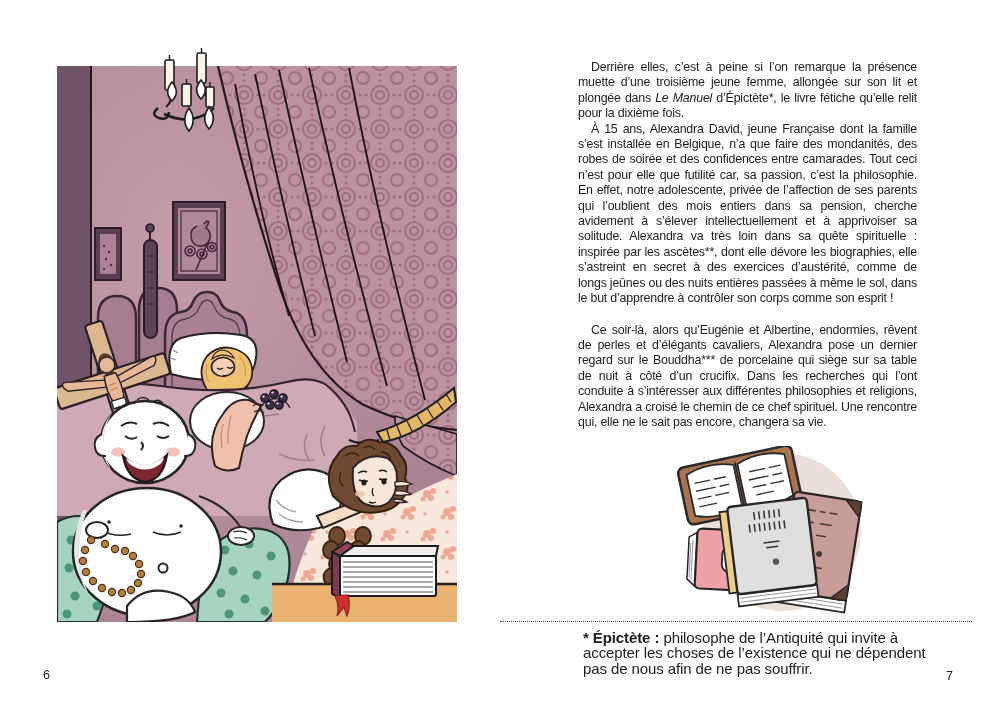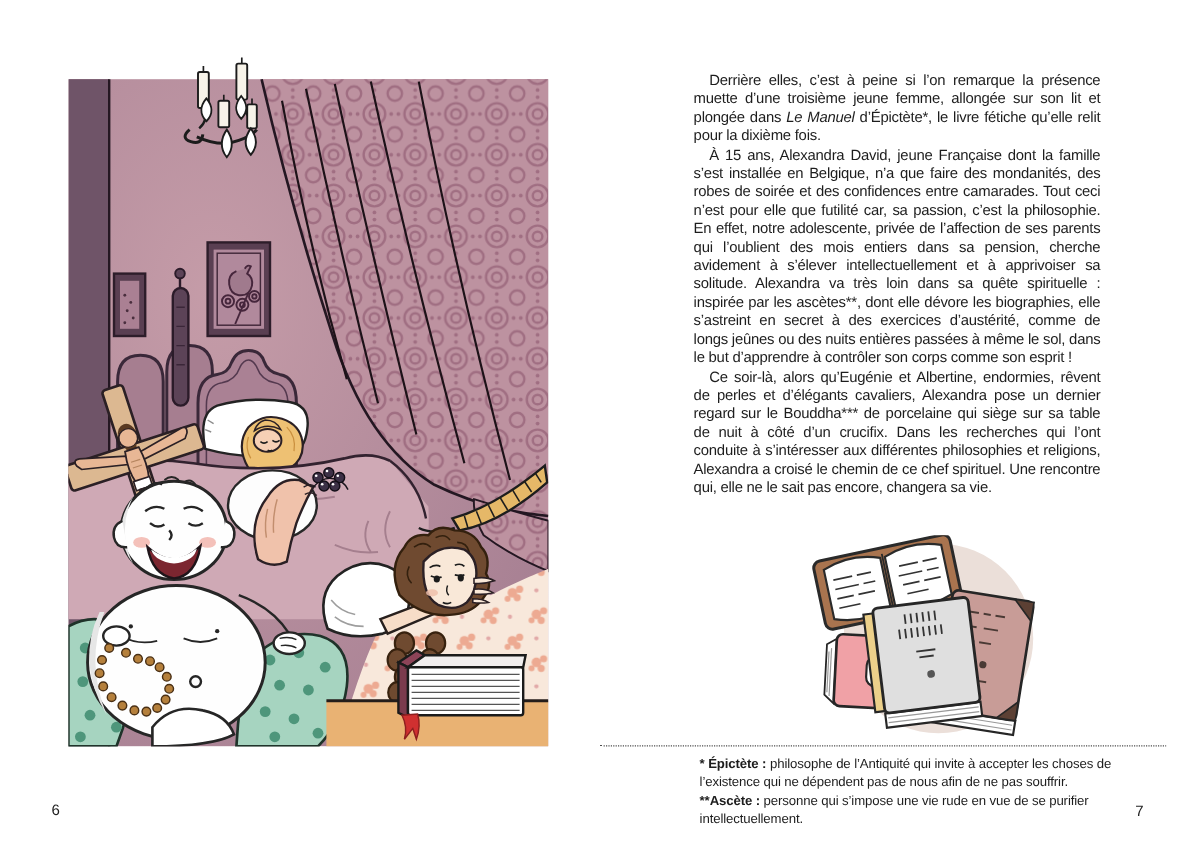--- a/index.html
+++ b/index.html
@@ -7,26 +7,26 @@
          font-family:"Liberation Sans",sans-serif;color:#1d1d1d;}
   .illustration{position:absolute;left:57px;top:44px;width:400px;height:578px;}
   .books-illu{position:absolute;left:672px;top:446px;width:222px;height:168px;}
   .page-num{position:absolute;font-size:12.5px;color:#222;}
   .page-num.left{left:43px;top:668px;}
   .page-num.right{left:946px;top:669px;}
   .body-text{position:absolute;left:578px;top:60px;width:339px;
              font-size:12.4px;line-height:15.4px;letter-spacing:-0.2px;
              text-align:justify;}
   .body-text p{margin:0;text-indent:13px;}
-  .body-text p.spaced{}
+  .body-text p.spaced{margin-top:16px;}
   .body-text .it{font-style:italic;}
   .divider{position:absolute;left:500px;top:621px;width:500px;height:0;
            border-top:1.5px dotted #4d4d4d;}
   .footnotes{position:absolute;left:583px;top:630px;width:362px;
-             font-size:11px;line-height:15.4px;letter-spacing:-0.1px;}
+             font-size:15px;line-height:15.4px;letter-spacing:-0.1px;}
   .footnotes .fn{margin:0;}
   .footnotes b{font-weight:bold;}
 </style>
 </head>
 <body>
 
 <div class="sheet">
 
   <svg class="illustration" viewBox="0 0 400 578" xmlns="http://www.w3.org/2000/svg">
     <defs>
@@ -500,19 +500,18 @@
         <line x1="-8" y1="-4" x2="8" y2="-4"></line>
           <line x1="-6" y1="1" x2="6" y2="1"></line>
       </g>
       <circle cx="2" cy="16" r="3.2" fill="#555555"></circle>
     </g>
   </svg>
 
   <div class="divider"></div>
   <div class="footnotes">
     <p class="fn"><b>* </b><b>Épictète :</b><span> philosophe de l’Antiquité qui invite à accepter les choses de l’existence qui ne dépendent pas de nous afin de ne pas souffrir.</span></p>
-    <p class="fn"><b>**</b><b>Ascète :</b><span> personne qui s’impose une vie rude en vue de se purifier intellectuellement.</span></p>
   </div>
 
   <div class="page-num left">6</div>
   <div class="page-num right">7</div>
 
 </div>
 
 </body></html>

